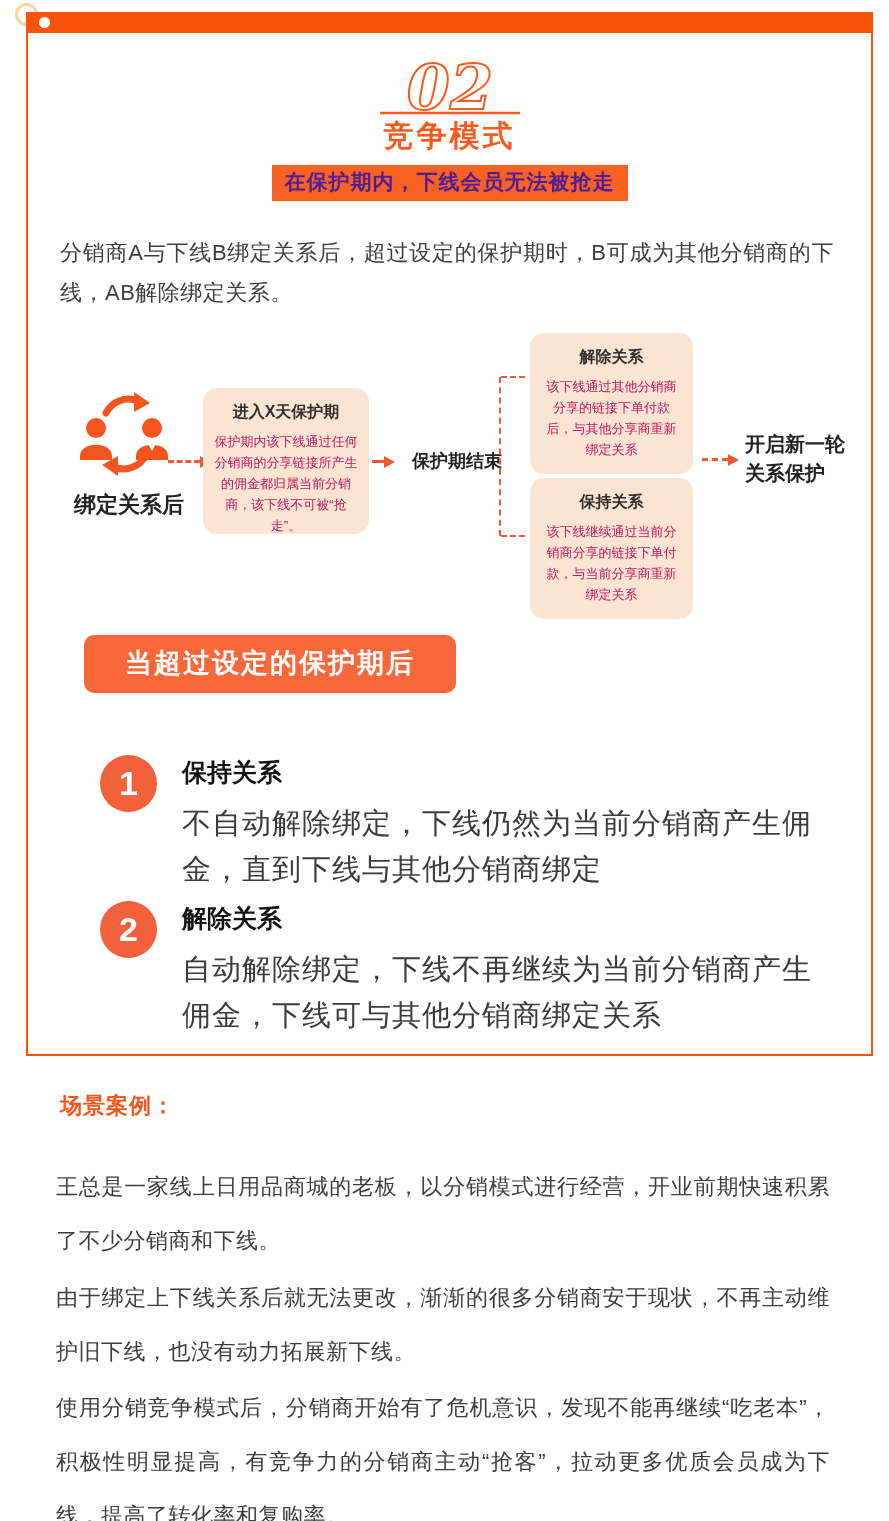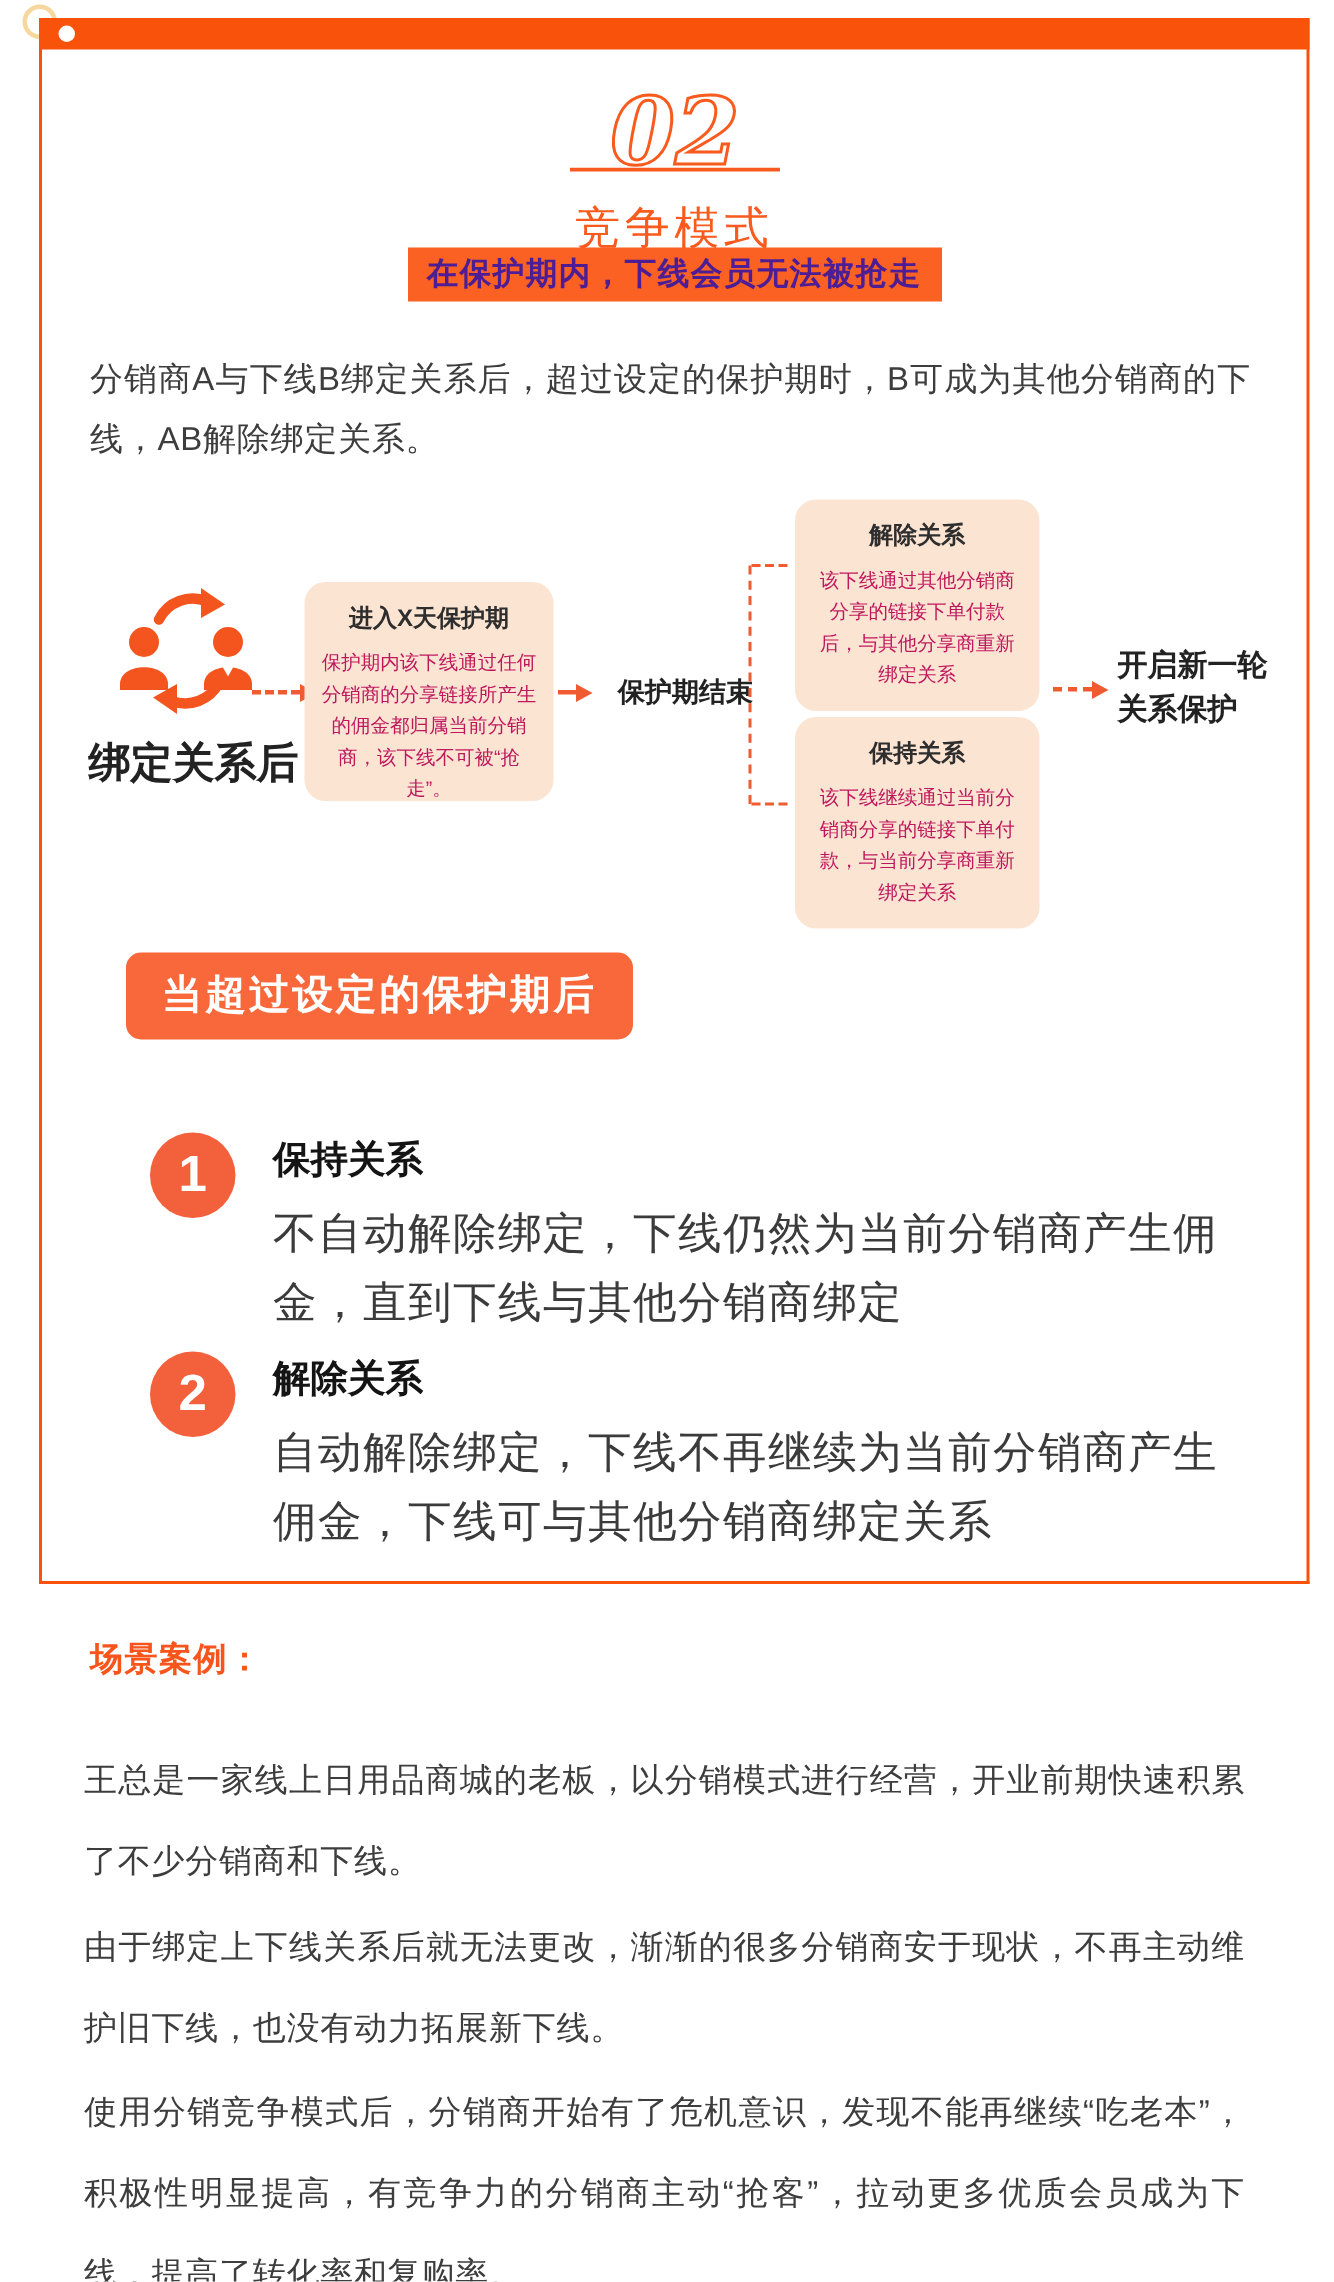--- a/index.html
+++ b/index.html
@@ -22,35 +22,35 @@
     border:2px solid var(--orange);border-top:none;background:#fff;
   }
   .topbar{position:absolute;top:0;left:-2px;right:-2px;height:21px;background:var(--orange);z-index:2;}
   .ring{position:absolute;left:-13px;top:-9px;width:23px;height:23px;border:3px solid #f8d79e;border-radius:50%;z-index:1;}
   .dot{position:absolute;left:13px;top:5px;width:11px;height:11px;background:#fff;border-radius:50%;z-index:3;}
 
   .abs{position:absolute;}
   .center{left:0;right:0;text-align:center;}
 
   .num-wrap{top:40px;}
-  .section-title{top:120px;font-size:30px;font-weight:normal;color:var(--orange2);letter-spacing:3px;text-align:center;}
+  .section-title{top:104px;font-size:30px;font-weight:bold;color:var(--orange2);letter-spacing:3px;text-align:center;}
   .banner-wrap{top:153px;}
   .banner{
     display:inline-block;background:var(--banner);color:#4c1d95;font-weight:bold;
     font-size:21px;letter-spacing:1px;padding:3px 13px 5px;
   }
   .intro{
     top:221px;left:32px;width:774px;font-size:22px;line-height:40px;color:var(--ink);
     text-align:justify;letter-spacing:0.5px;
   }
 
   
   .flow{top:318px;left:0;width:100%;height:275px;}
   .people{left:48px;top:56px;}
-  .start-label{left:26px;top:160px;width:150px;text-align:center;font-size:28px;font-weight:bold;color:#222;}
+  .start-label{left:26px;top:160px;width:150px;text-align:center;font-size:22px;font-weight:bold;color:#222;}
   .darrow{height:0;border-top:3px dashed var(--arrow);}
   .darrow:after{
     content:"";position:absolute;right:-11px;top:-7px;width:0;height:0;
     border-left:11px solid var(--arrow);border-top:6px solid transparent;border-bottom:6px solid transparent;
   }
   .a1{left:140px;top:130px;width:32px;}
   .a2{left:344px;top:130px;width:12px;}
   .a3{left:674px;top:128px;width:26px;}
   .end-label{left:384px;top:119px;font-size:18px;font-weight:bold;color:#222;white-space:nowrap;}
   .bracket{left:471px;top:47px;height:159px;width:26px;border-left:2px dashed var(--arrow);}
@@ -61,21 +61,21 @@
   .fbox .bt{font-size:16px;font-weight:bold;color:#2e2e2e;margin-bottom:8px;}
   .fbox .bb{font-size:13px;line-height:21px;color:#be185d;}
   .protect-box{left:175px;top:58px;width:166px;height:146px;}
   .unbind-box{left:502px;top:3px;width:163px;}
   .keep-box{left:502px;top:148px;width:163px;}
   .result-label{left:717px;top:100px;font-size:20px;font-weight:bold;color:#222;line-height:29px;white-space:nowrap;}
 
   
   .ribbon{
     top:623px;left:56px;display:inline-block;background:#f9683a;color:#fff;
-    font-size:27px;font-weight:bold;letter-spacing:2px;border-radius:10px;padding:10px 24px 12px;
+    font-size:27px;font-weight:bold;letter-spacing:2px;border-radius:10px;padding:10px 41px 12px;
   }
   .option{left:72px;right:36px;display:flex;gap:25px;}
   .opt1{top:743px;}
   .opt2{top:889px;}
   .opt-num{
     flex:0 0 57px;width:57px;height:57px;border-radius:50%;background:var(--salmon);
     color:#fff;font-size:34px;font-weight:bold;text-align:center;line-height:56px;
   }
   .opt-title{font-size:25px;font-weight:bold;color:#141414;margin:1px 0 11px;}
   .opt-body{font-size:29px;line-height:46px;color:#3b3b3b;letter-spacing:1px;width:644px;}

